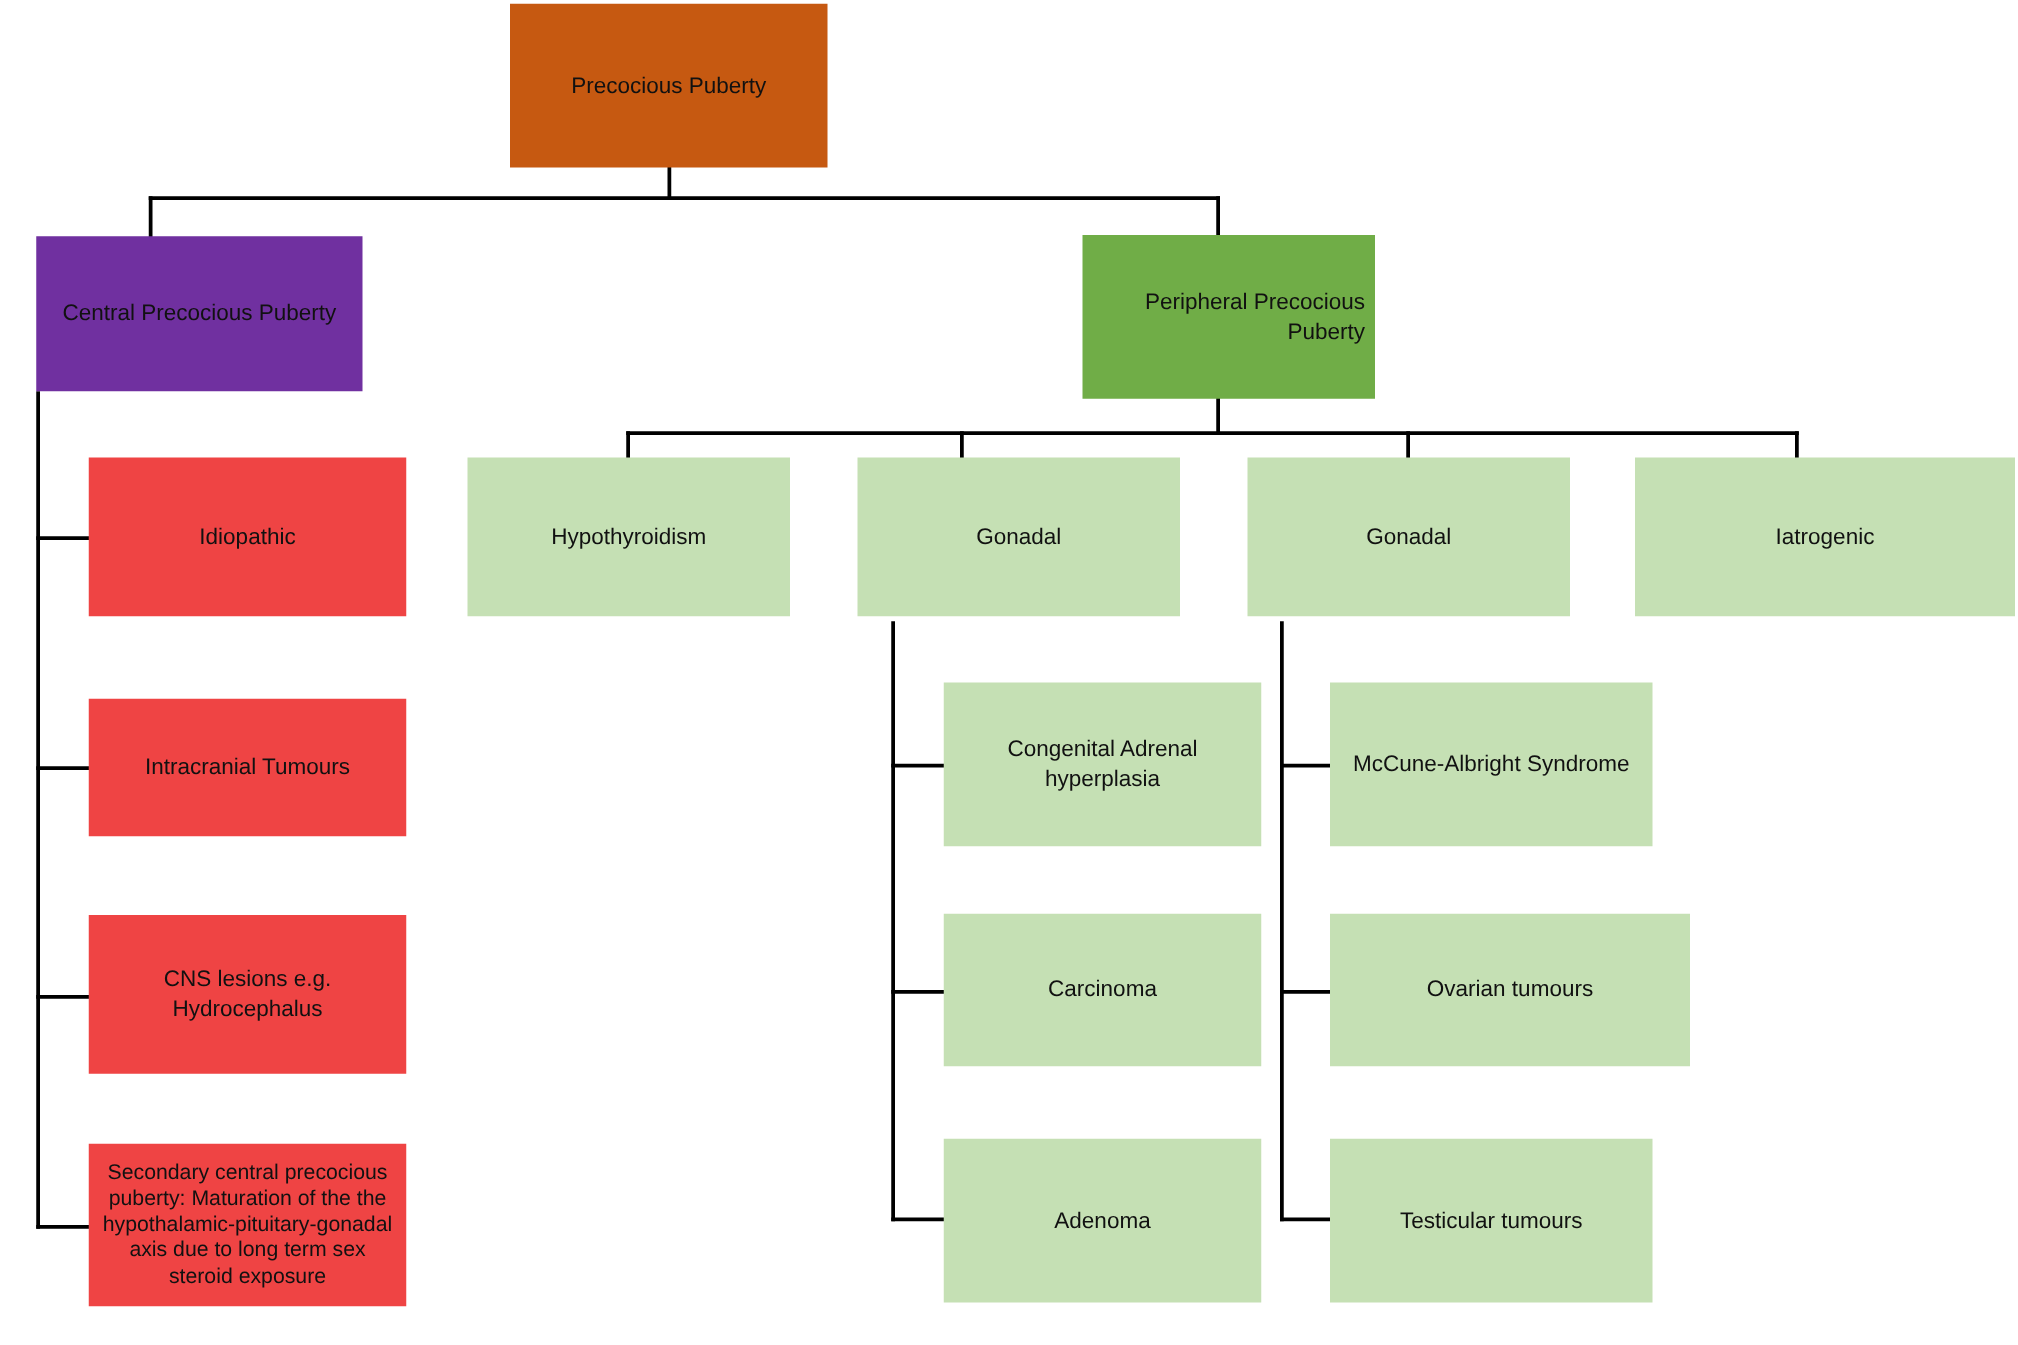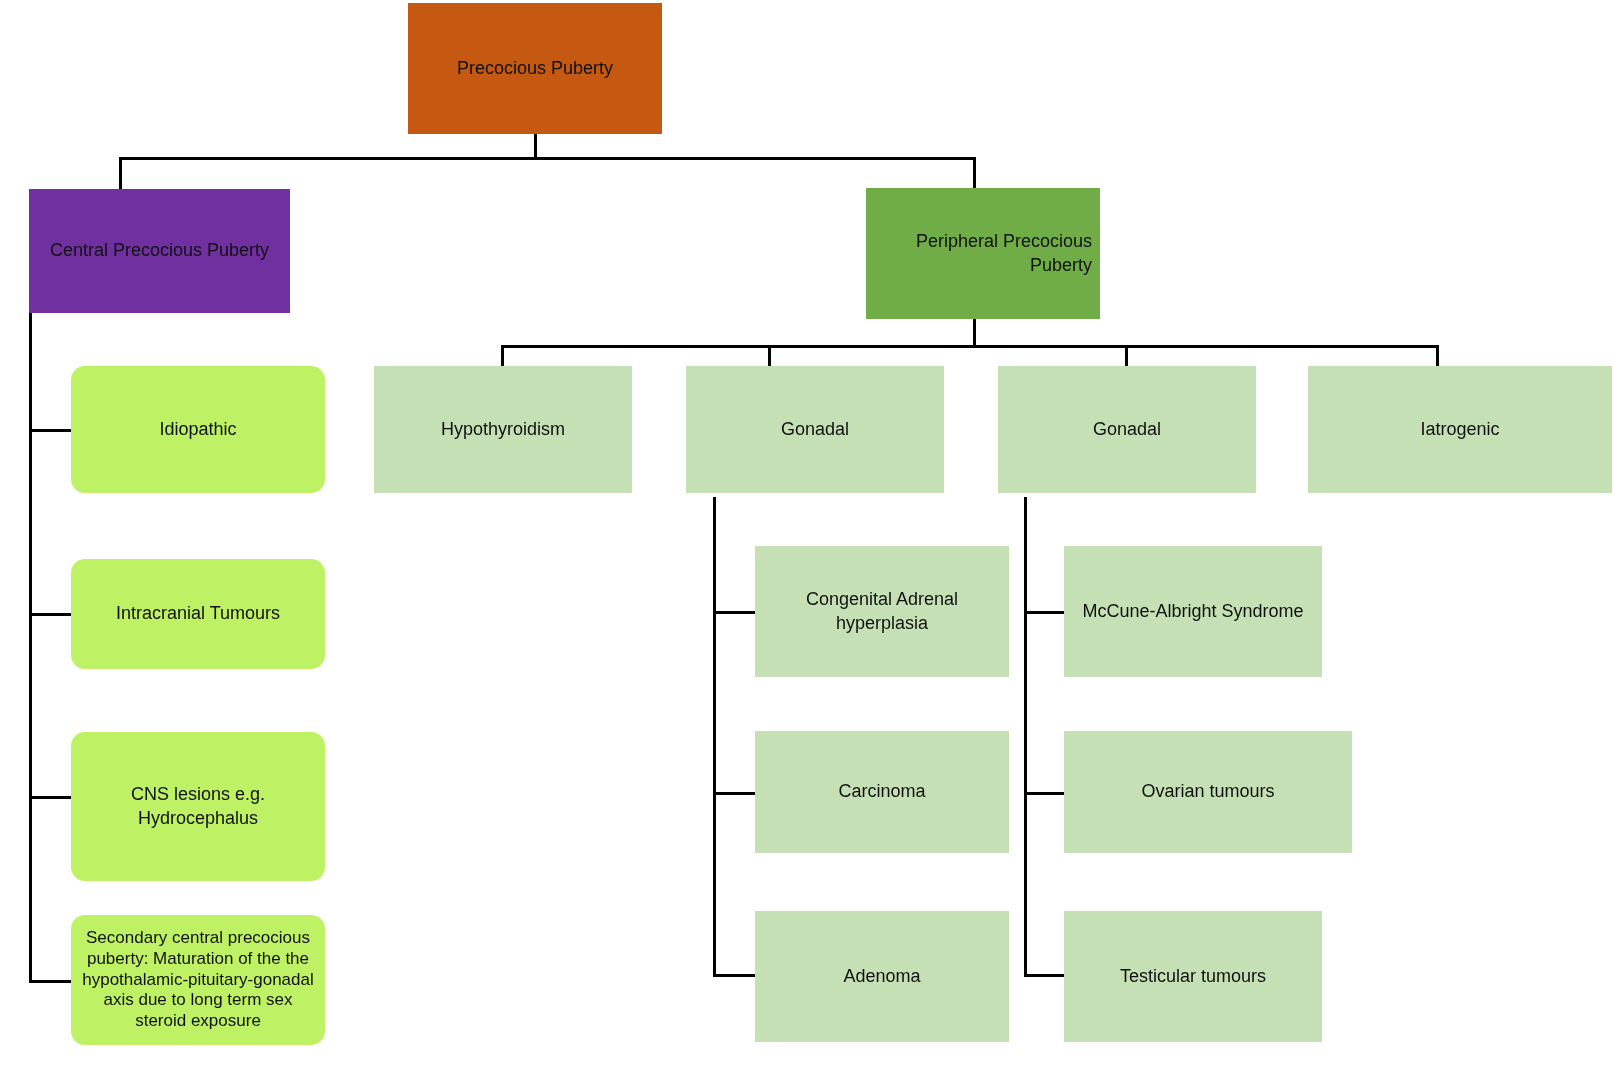--- a/index.html
+++ b/index.html
@@ -24,21 +24,21 @@
     text-align: center;
     color: #111111;
     font-size: 18px;
     line-height: 1.28;
     padding: 4px 8px;
     white-space: pre-line;
   }
   .node.root      { background: #C65911; }
   .node.central   { background: #7030A0; margin-left: 26px; }
   .node.periph    { background: #70AD47; }
-  .node.lpurple   { background: #bef264; border-radius: 14px; }
+  .node.lpurple   { background: #ef4444; }
   .node.lgreen    { background: #C5E0B4; }
 
   .edge {
     position: absolute;
     background: #000000;
   }
   .edge.v { width: 3px; }
   .edge.h { height: 3px; }
 </style>
 </head>
@@ -77,21 +77,21 @@
   <div class="node root" style="left:408px; top:3px; width:254px; height:131px;">Precocious Puberty</div>
 
   <div class="node central" style="left:3px; top:189px; width:261px; height:124px;">Central Precocious Puberty</div>
 
   <div class="node periph" style="left:866px; top:188px; width:234px; height:131px;text-align:right;">Peripheral Precocious Puberty</div>
 
   <div class="node lpurple" style="left:71px; top:366px; width:254px; height:127px;">Idiopathic</div>
 
   <div class="node lpurple" style="left:71px; top:559px; width:254px; height:110px;">Intracranial Tumours</div>
 
-  <div class="node lpurple" style="left:71px; top:732px; width:254px; height:149px;text-align:center;">CNS lesions e.g.
+  <div class="node lpurple" style="left:71px; top:732px; width:254px; height:127px;text-align:center;">CNS lesions e.g.
 Hydrocephalus</div>
 
   <div class="node lpurple" style="left:71px; top:915px; width:254px; height:130px; font-size:17px; line-height:1.22;">Secondary central precocious puberty: Maturation of the the hypothalamic-pituitary-gonadal axis due to long term sex steroid exposure</div>
 
   <div class="node lgreen" style="left:374px; top:366px; width:258px; height:127px;">Hypothyroidism</div>
 
   <div class="node lgreen" style="left:686px; top:366px; width:258px; height:127px;">Gonadal</div>
 
   <div class="node lgreen" style="left:998px; top:366px; width:258px; height:127px;">Gonadal</div>
 

